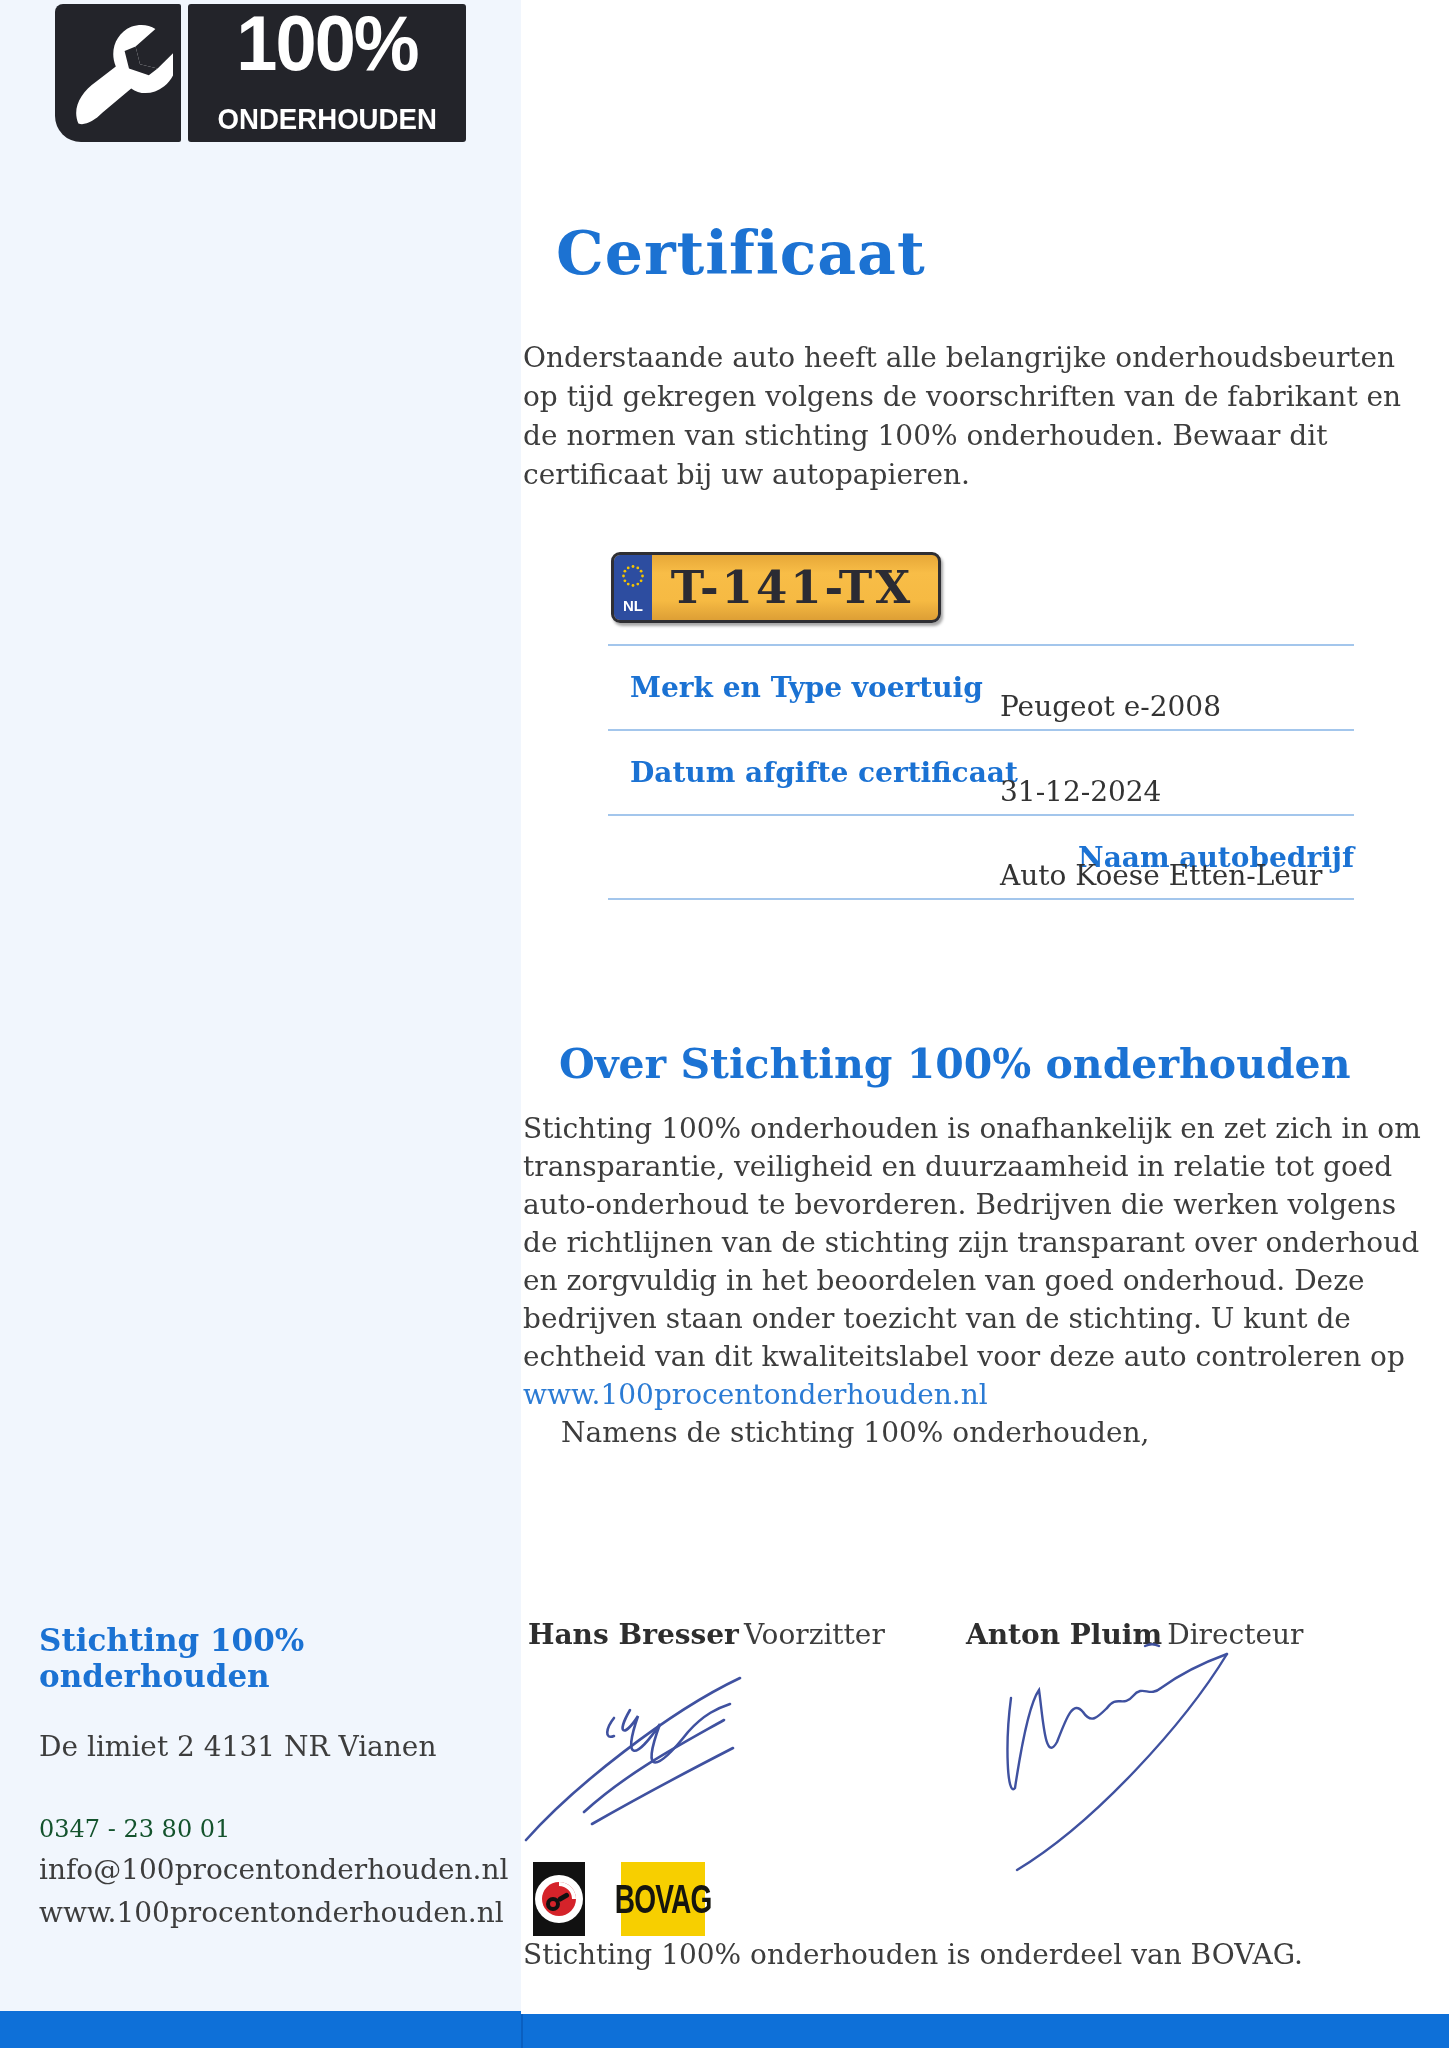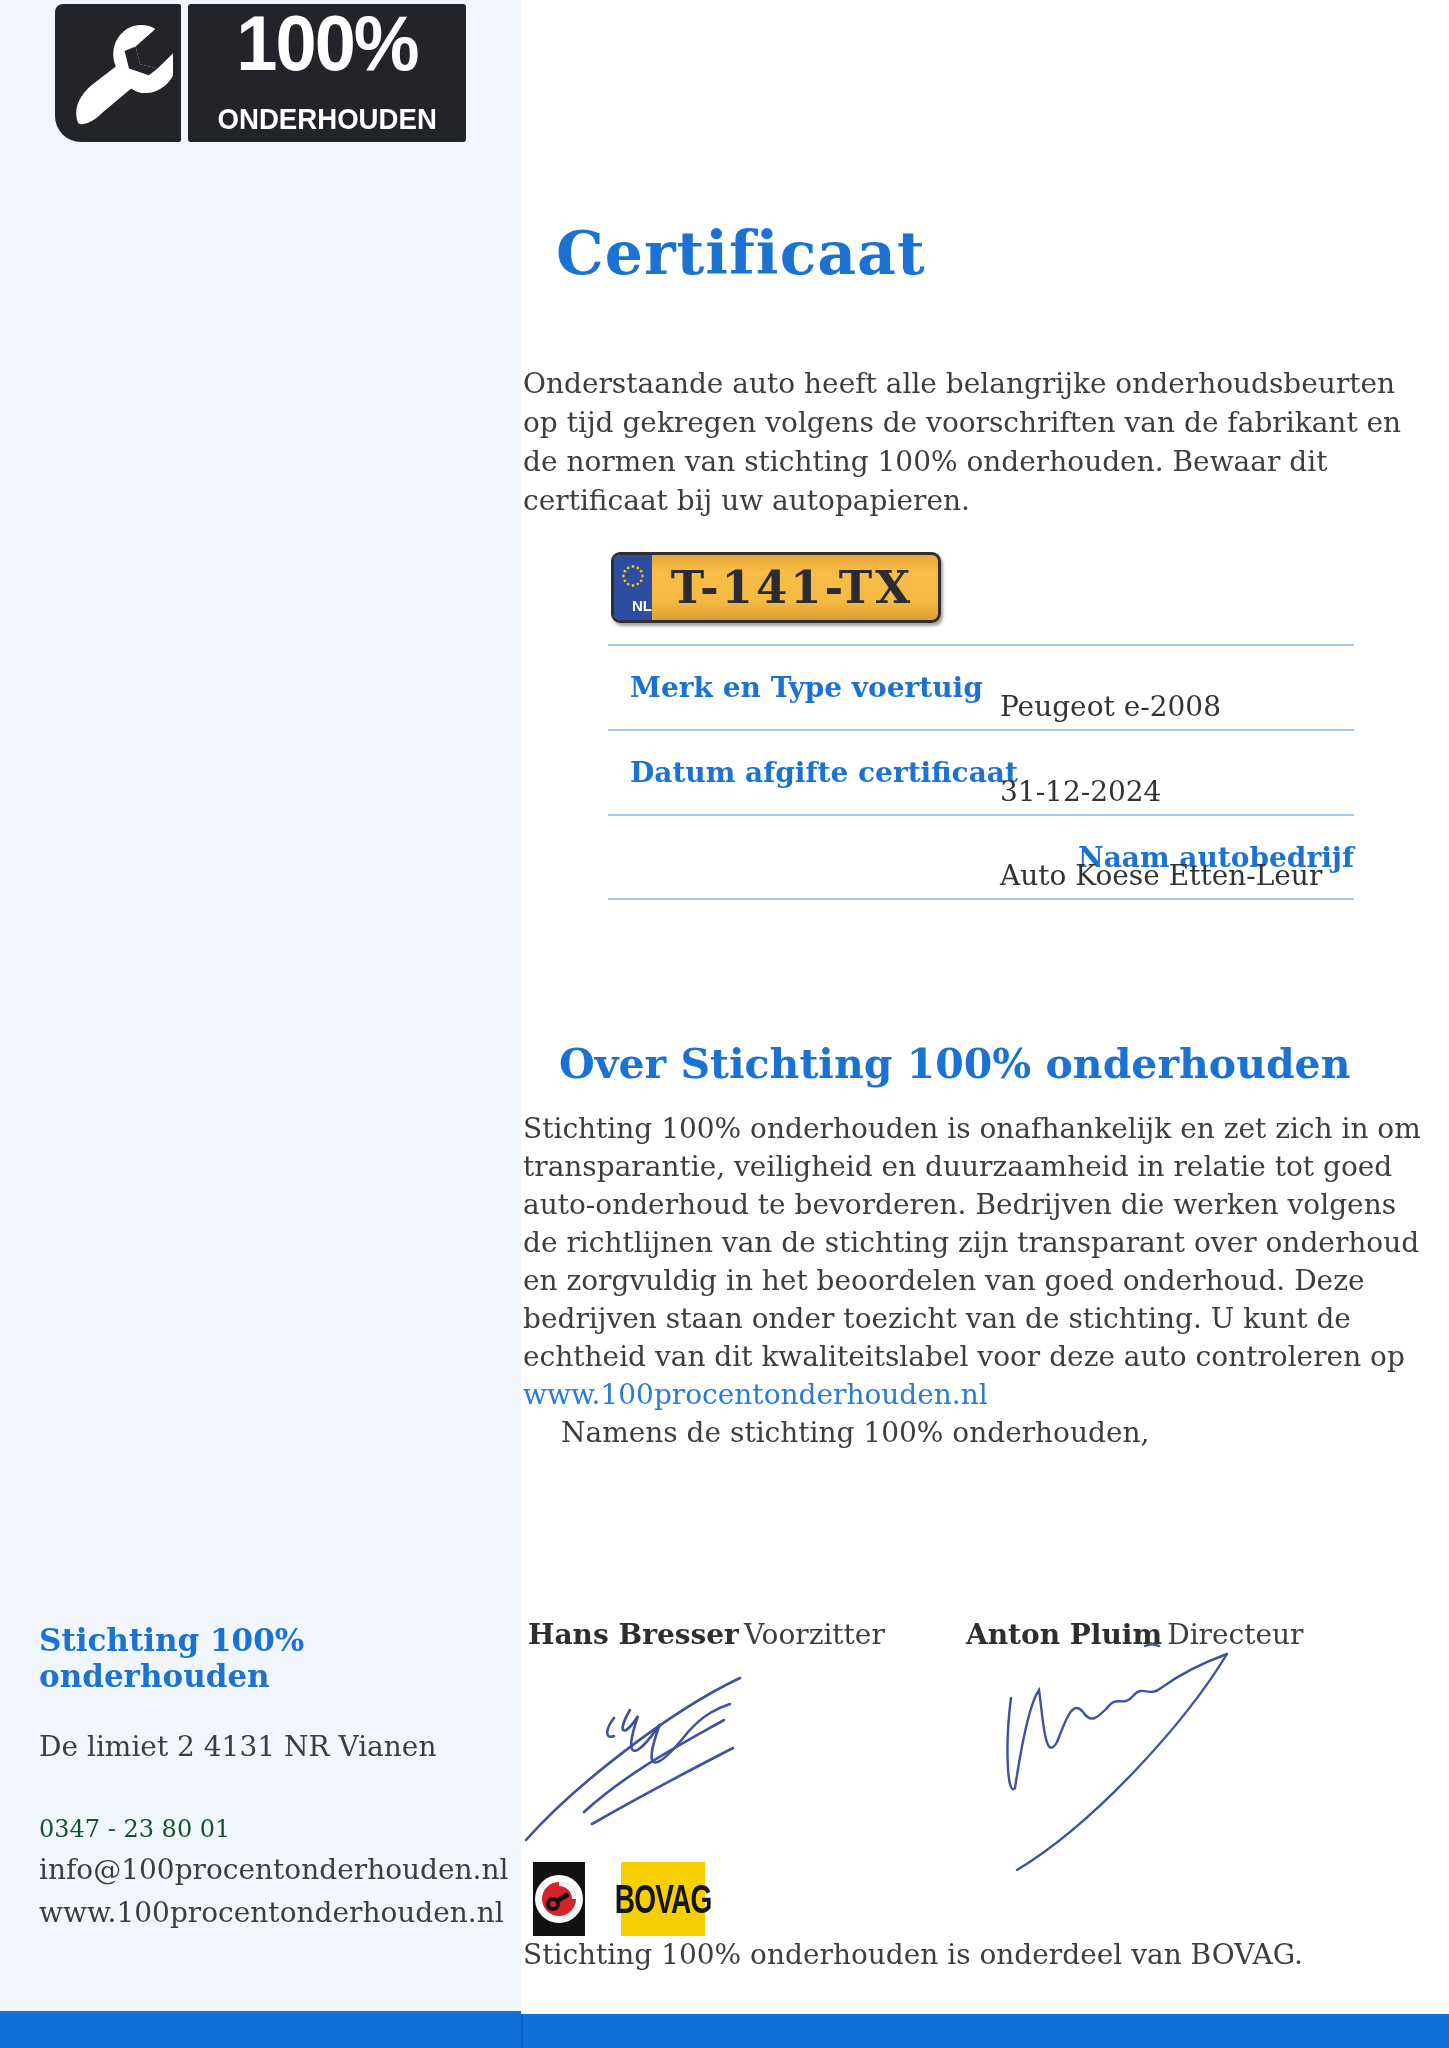--- a/index.html
+++ b/index.html
@@ -39,33 +39,33 @@
     font-size: 30px; color: #ffffff; letter-spacing: 0px; line-height: 34px;
     transform: scaleX(0.92);
   }
   
   .title {
     position: absolute; left: 556px; top: 218px;
     font-size: 60px; font-weight: bold; color: #1c72d2; letter-spacing: 1px;
   }
   .intro {
     position: absolute; left: 523px; top: 338px; width: 912px;
-    font-size: 28px; line-height: 39px; color: #3d3d3d; margin-top: 26px;
+    font-size: 28px; line-height: 39px; color: #3d3d3d;
   }
   
   .plate {
     position: absolute; left: 611px; top: 552px; width: 330px; height: 71px;
     background: linear-gradient(180deg, #e7a838 0%, #f8bd47 28%, #f6ba43 70%, #dd9f35 100%);
     border: 3px solid #2f2f33; border-radius: 9px;
     box-shadow: 2px 3px 3px rgba(0,0,0,0.35);
     display: flex; align-items: stretch; overflow: hidden;
   }
   .plate-euroband {
     width: 38px; background: #2d4da0; color: #ffffff;
-    display: flex; flex-direction: column; align-items: flex-end; justify-content: flex-end;
+    display: flex; flex-direction: column; align-items: center; justify-content: flex-end;
     position: relative;
   }
   .plate-euroband svg { position: absolute; top: 8px; left: 6px; }
   .plate-country {
     font-family: "Liberation Sans", sans-serif; font-weight: bold;
     font-size: 15px; margin-bottom: 6px;
   }
   .plate-number {
     flex: 1; display: flex; align-items: center; justify-content: center;
     font-size: 45px; font-weight: bold; color: #2b2b33; letter-spacing: 3px;

